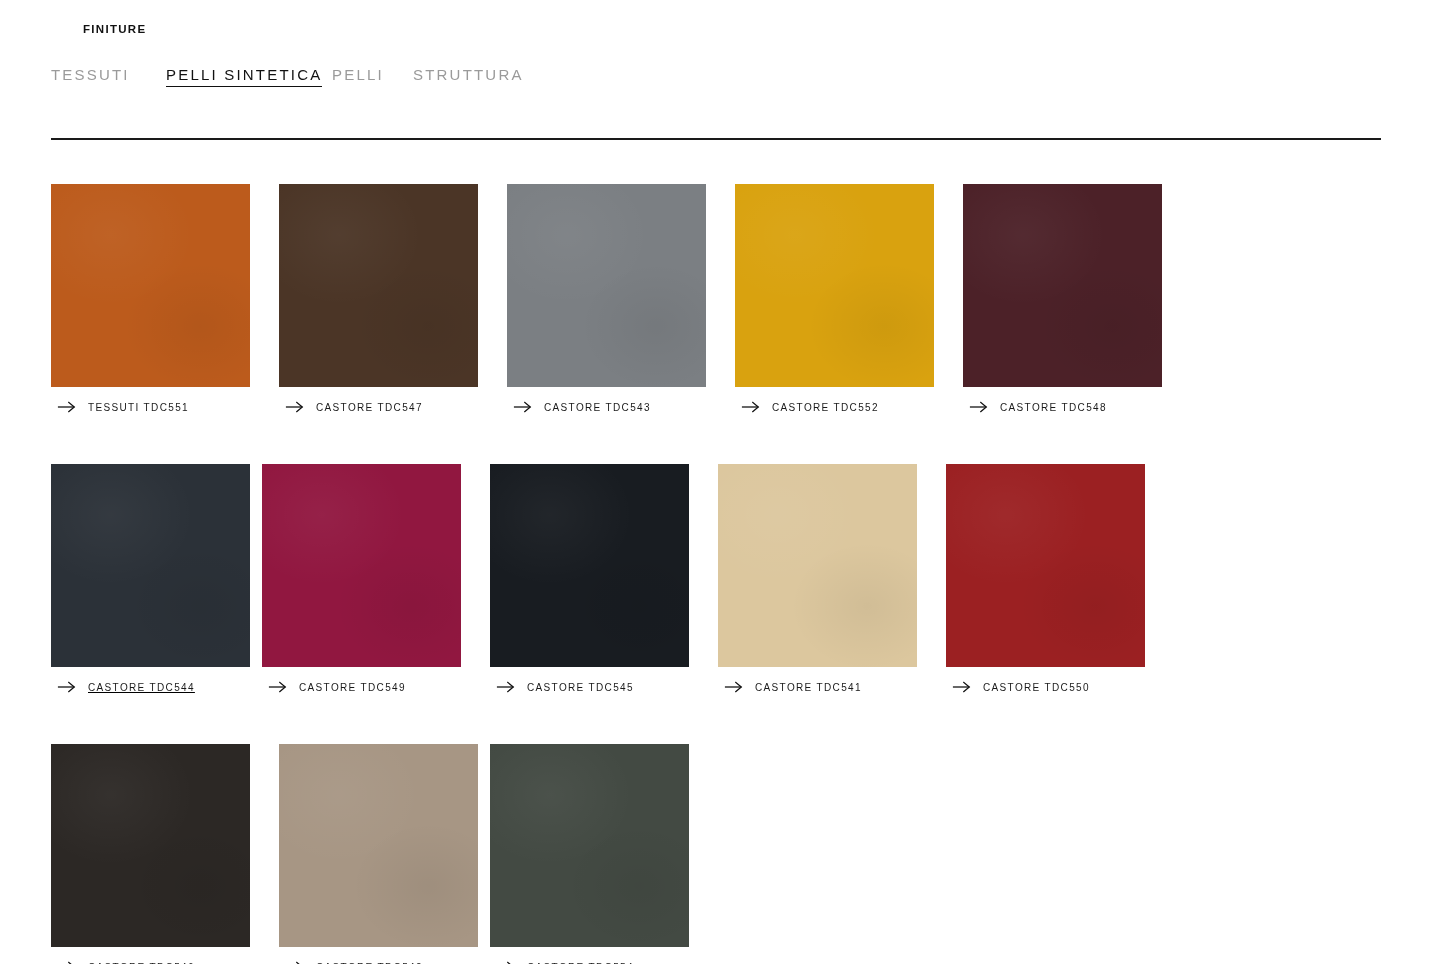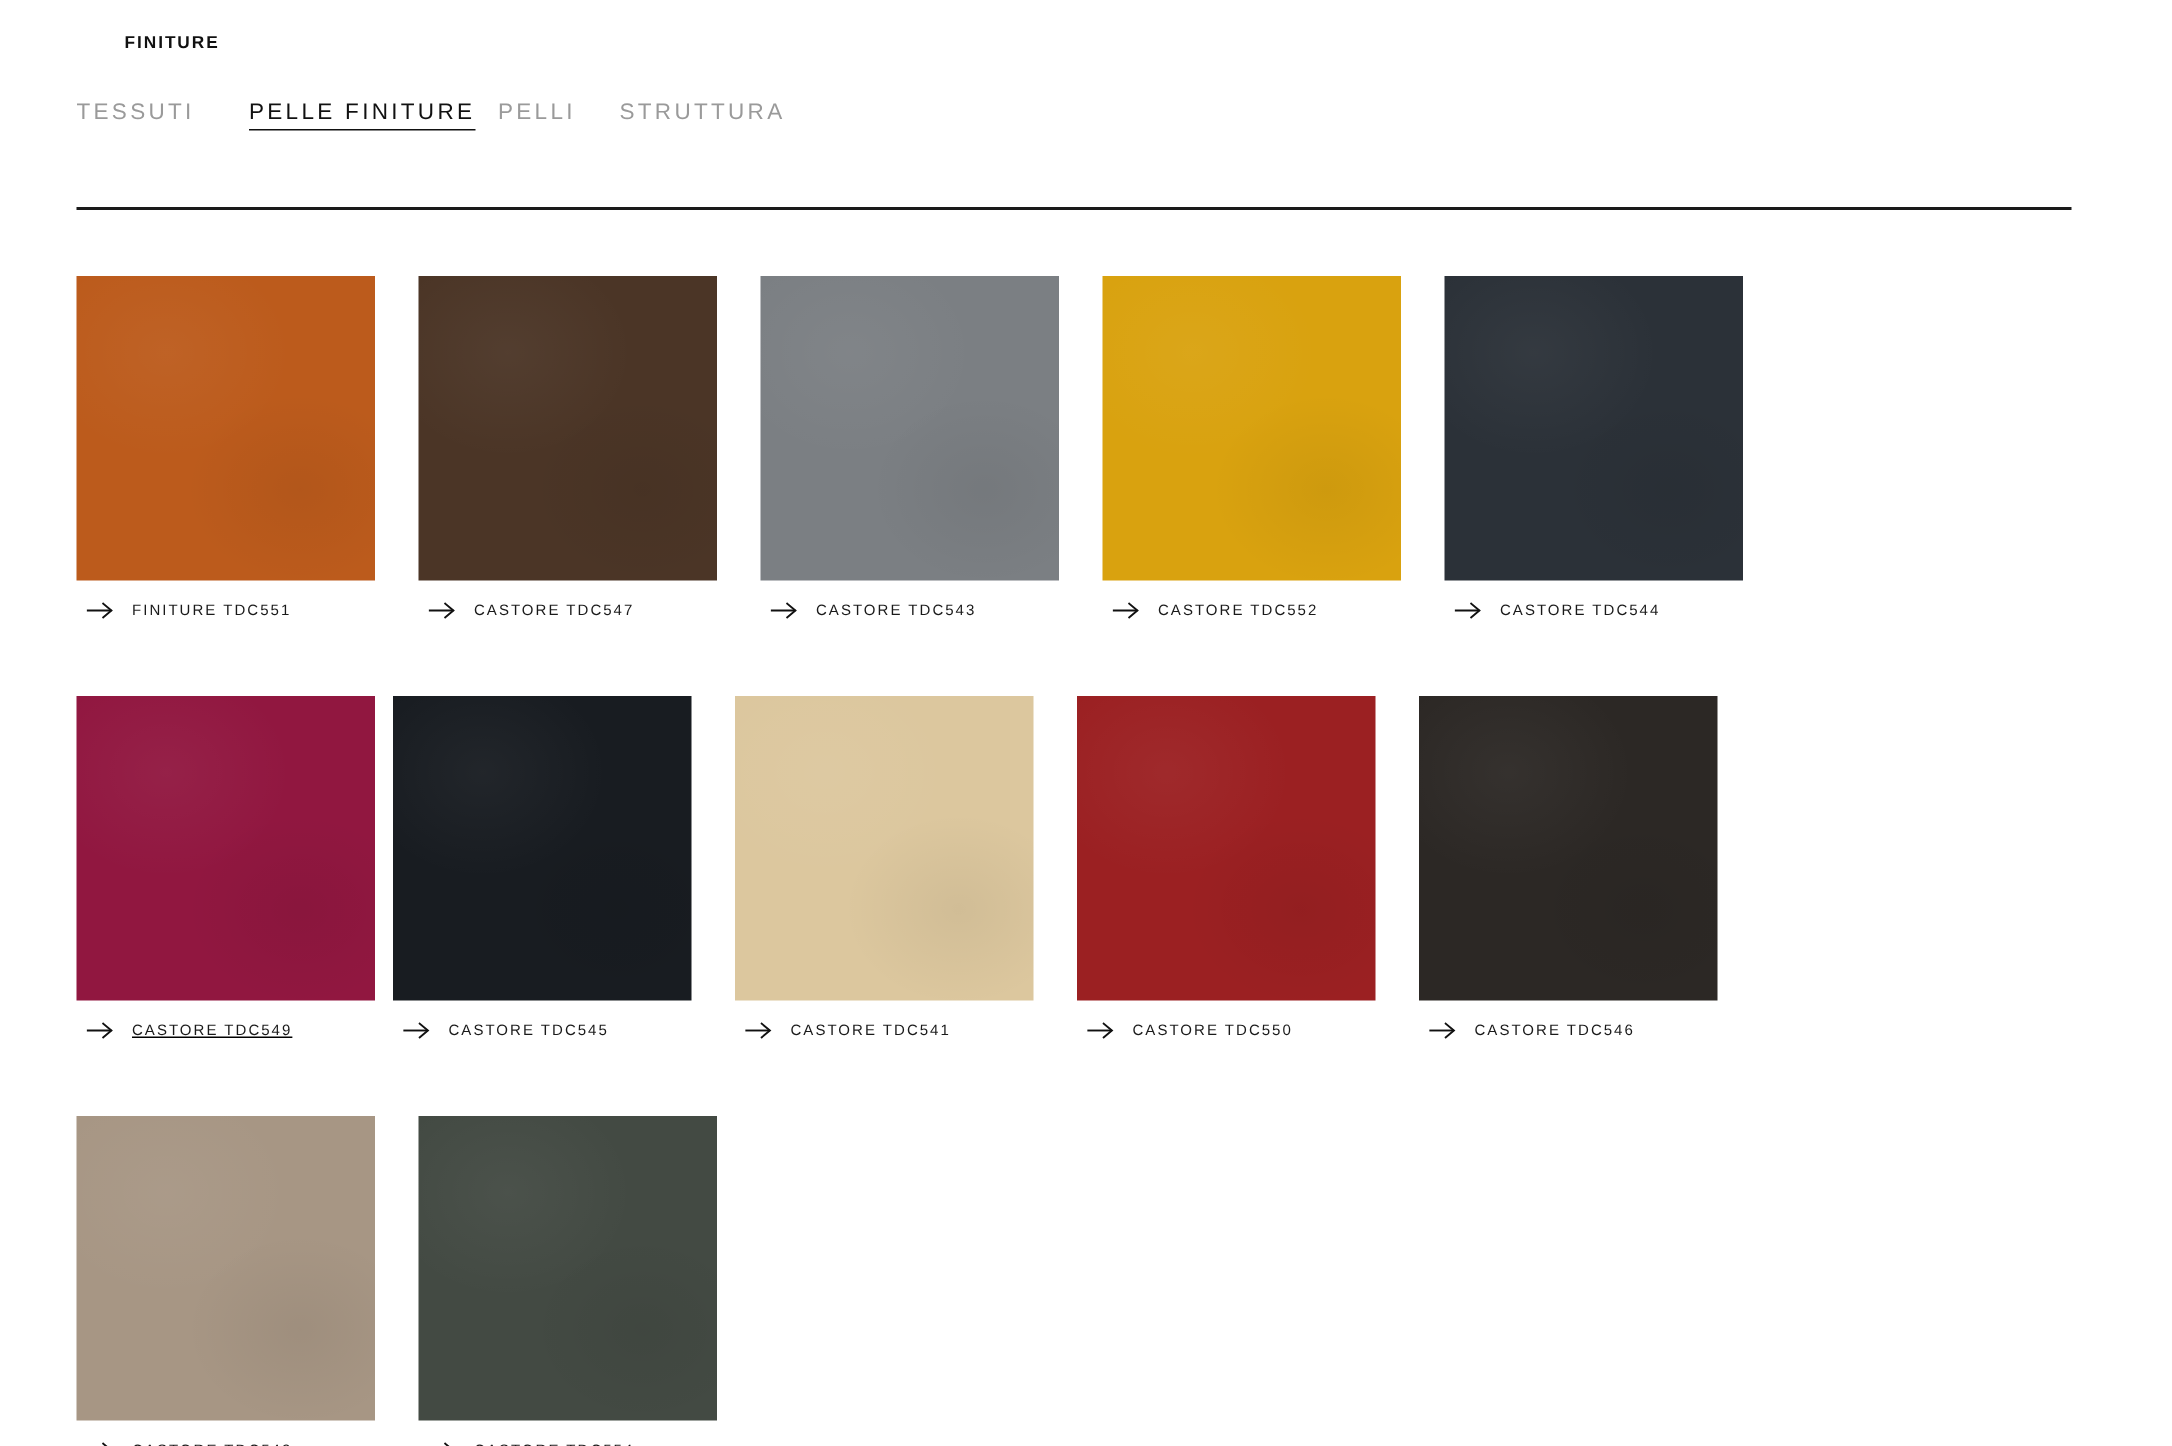--- a/index.html
+++ b/index.html
@@ -132,36 +132,36 @@
 </style>
 </head>
 <body>
 
 <div class="page">
 
   <div class="brand-title">FINITURE</div>
 
   <div class="tabbar">
     <span class="tab t0">TESSUTI</span>
-    <span class="tab-wrap t1"><span class="tab active">PELLE FINITURE</span></span>
+    <span class="tab-wrap t1"><span class="tab active">PELLI SINTETICA</span></span>
     <span class="tab t2">PELLI</span>
     <span class="tab t3">STRUTTURA</span>
   </div>
 
   <div class="divider"></div>
 
   <div class="grid">
       <div class="cell">
         <div class="swatch" style="background: rgb(188, 91, 28);"></div>
         <div class="caption">
           <span class="arrow-icon"><svg viewBox="0 0 22 14" width="20" height="14" aria-hidden="true">
               <line x1="1" y1="7" x2="19" y2="7" stroke="#111111" stroke-width="1.4"></line>
               <polyline points="13,2 19,7 13,12" fill="none" stroke="#111111" stroke-width="1.4" stroke-linecap="square"></polyline>
             </svg></span>
-          <span class="caption-label">FINITURE TDC551</span>
+          <span class="caption-label">TESSUTI TDC551</span>
         </div>
       </div>
       <div class="cell">
         <div class="swatch" style="background: rgb(75, 53, 38);"></div>
         <div class="caption">
           <span class="arrow-icon"><svg viewBox="0 0 22 14" width="20" height="14" aria-hidden="true">
               <line x1="1" y1="7" x2="19" y2="7" stroke="#111111" stroke-width="1.4"></line>
               <polyline points="13,2 19,7 13,12" fill="none" stroke="#111111" stroke-width="1.4" stroke-linecap="square"></polyline>
             </svg></span>
           <span class="caption-label">CASTORE TDC547</span>
@@ -181,20 +181,30 @@
         <div class="swatch" style="background: rgb(217, 162, 15);"></div>
         <div class="caption">
           <span class="arrow-icon"><svg viewBox="0 0 22 14" width="20" height="14" aria-hidden="true">
               <line x1="1" y1="7" x2="19" y2="7" stroke="#111111" stroke-width="1.4"></line>
               <polyline points="13,2 19,7 13,12" fill="none" stroke="#111111" stroke-width="1.4" stroke-linecap="square"></polyline>
             </svg></span>
           <span class="caption-label">CASTORE TDC552</span>
         </div>
       </div>
       <div class="cell">
+        <div class="swatch" style="background: rgb(76, 33, 40);"></div>
+        <div class="caption">
+          <span class="arrow-icon"><svg viewBox="0 0 22 14" width="20" height="14" aria-hidden="true">
+              <line x1="1" y1="7" x2="19" y2="7" stroke="#111111" stroke-width="1.4"></line>
+              <polyline points="13,2 19,7 13,12" fill="none" stroke="#111111" stroke-width="1.4" stroke-linecap="square"></polyline>
+            </svg></span>
+          <span class="caption-label">CASTORE TDC548</span>
+        </div>
+      </div>
+      <div class="cell">
         <div class="swatch" style="background: rgb(43, 49, 56);"></div>
         <div class="caption">
           <span class="arrow-icon"><svg viewBox="0 0 22 14" width="20" height="14" aria-hidden="true">
               <line x1="1" y1="7" x2="19" y2="7" stroke="#111111" stroke-width="1.4"></line>
               <polyline points="13,2 19,7 13,12" fill="none" stroke="#111111" stroke-width="1.4" stroke-linecap="square"></polyline>
             </svg></span>
           <span class="caption-label">CASTORE TDC544</span>
         </div>
       </div>
       <div class="cell">

